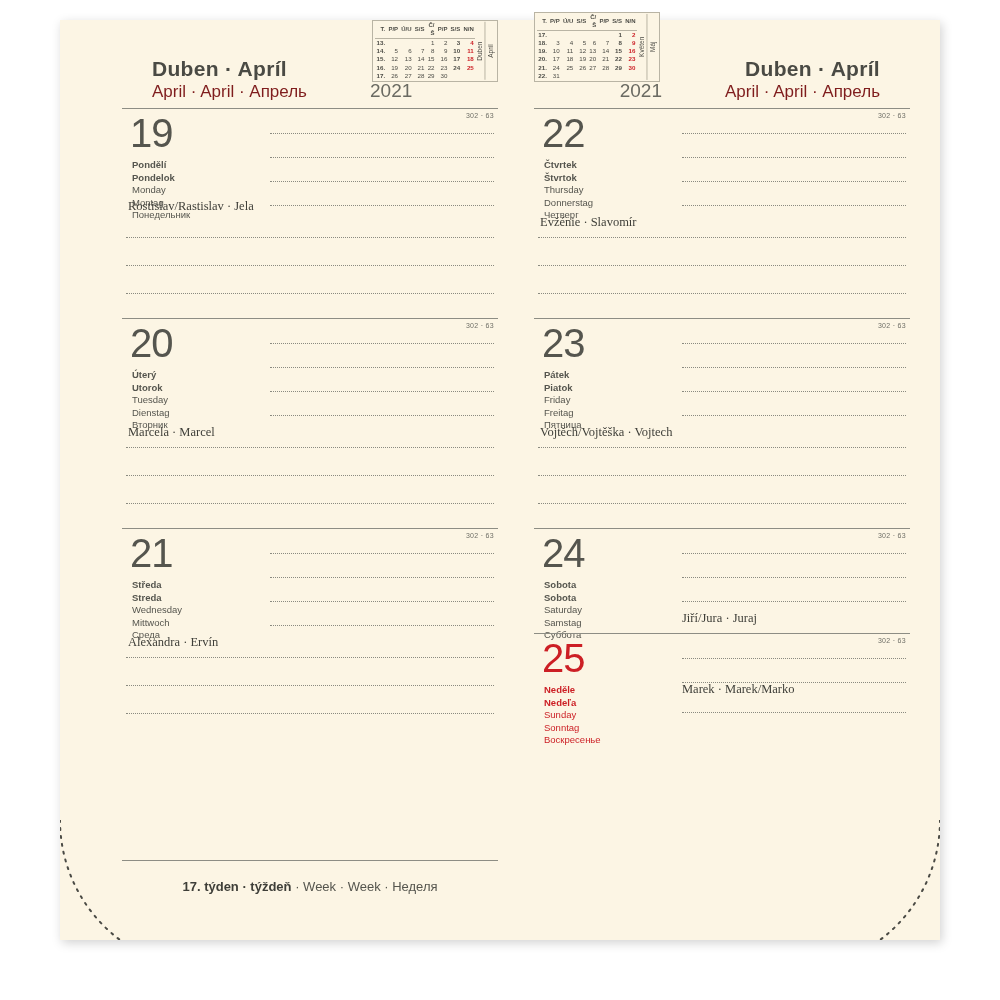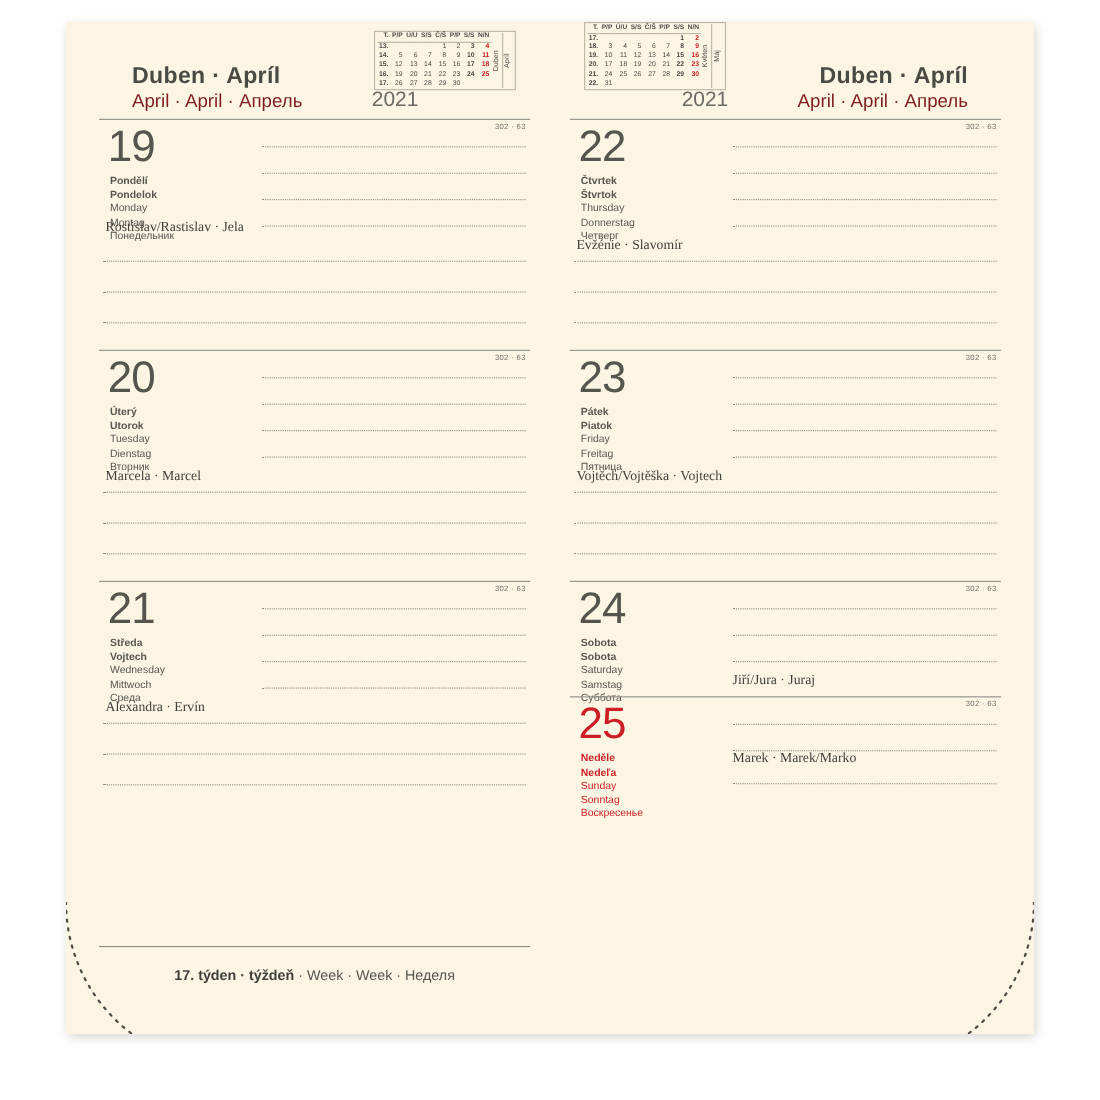--- a/index.html
+++ b/index.html
@@ -10,21 +10,21 @@
     overflow:hidden;
   }
   .page{
     position:absolute;
     left:60px;top:20px;
     width:880px;height:920px;
     background:#fdf6e3;
     background:#fcf5e4;
     box-shadow:2px 3px 10px rgba(0,0,0,0.18);
   }
-  .spread{position:absolute;inset:0;display:flex;}
+  .spread{position:absolute;inset:0;display:flex;margin-left:32px;}
   .half{position:relative;width:50%;height:100%;box-sizing:border-box;}
   .left-half{padding:0 18px 0 30px;}
   .right-half{padding:0 30px 0 18px;}
 
   
   .hdr{position:relative;height:88px;}
   .month-block{position:absolute;bottom:6px;}
   .month-block.l{left:30px;text-align:left;}
   .month-block.r{right:30px;text-align:right;}
   .m1{font-size:21px;font-weight:bold;color:#4a4a44;letter-spacing:.3px;line-height:1.15;}
@@ -244,21 +244,21 @@
           <div class="rule" style="left:4px;right:4px;top:184px;"></div>
         </div>
         <div class="name" style="left:6px;top:106px;">Marcela · Marcel</div>
       </div>
 
       <div class="day" style="height:210px;">
         <div class="pagecode">302 · 63</div>
         <div class="daynum">21</div>
         <div class="dnames">
           <div class="b">Středa</div>
-          <div class="b">Vojtech</div>
+          <div class="b">Streda</div>
           <div>Wednesday</div>
           <div>Mittwoch</div>
           <div>Среда</div>
         </div>
         <div class="rules">
           <div class="rule" style="left:148px;right:4px;top:24px;"></div>
           <div class="rule" style="left:148px;right:4px;top:48px;"></div>
           <div class="rule" style="left:148px;right:4px;top:72px;"></div>
           <div class="rule" style="left:148px;right:4px;top:96px;"></div>
           <div class="rule" style="left:4px;right:4px;top:128px;"></div>

